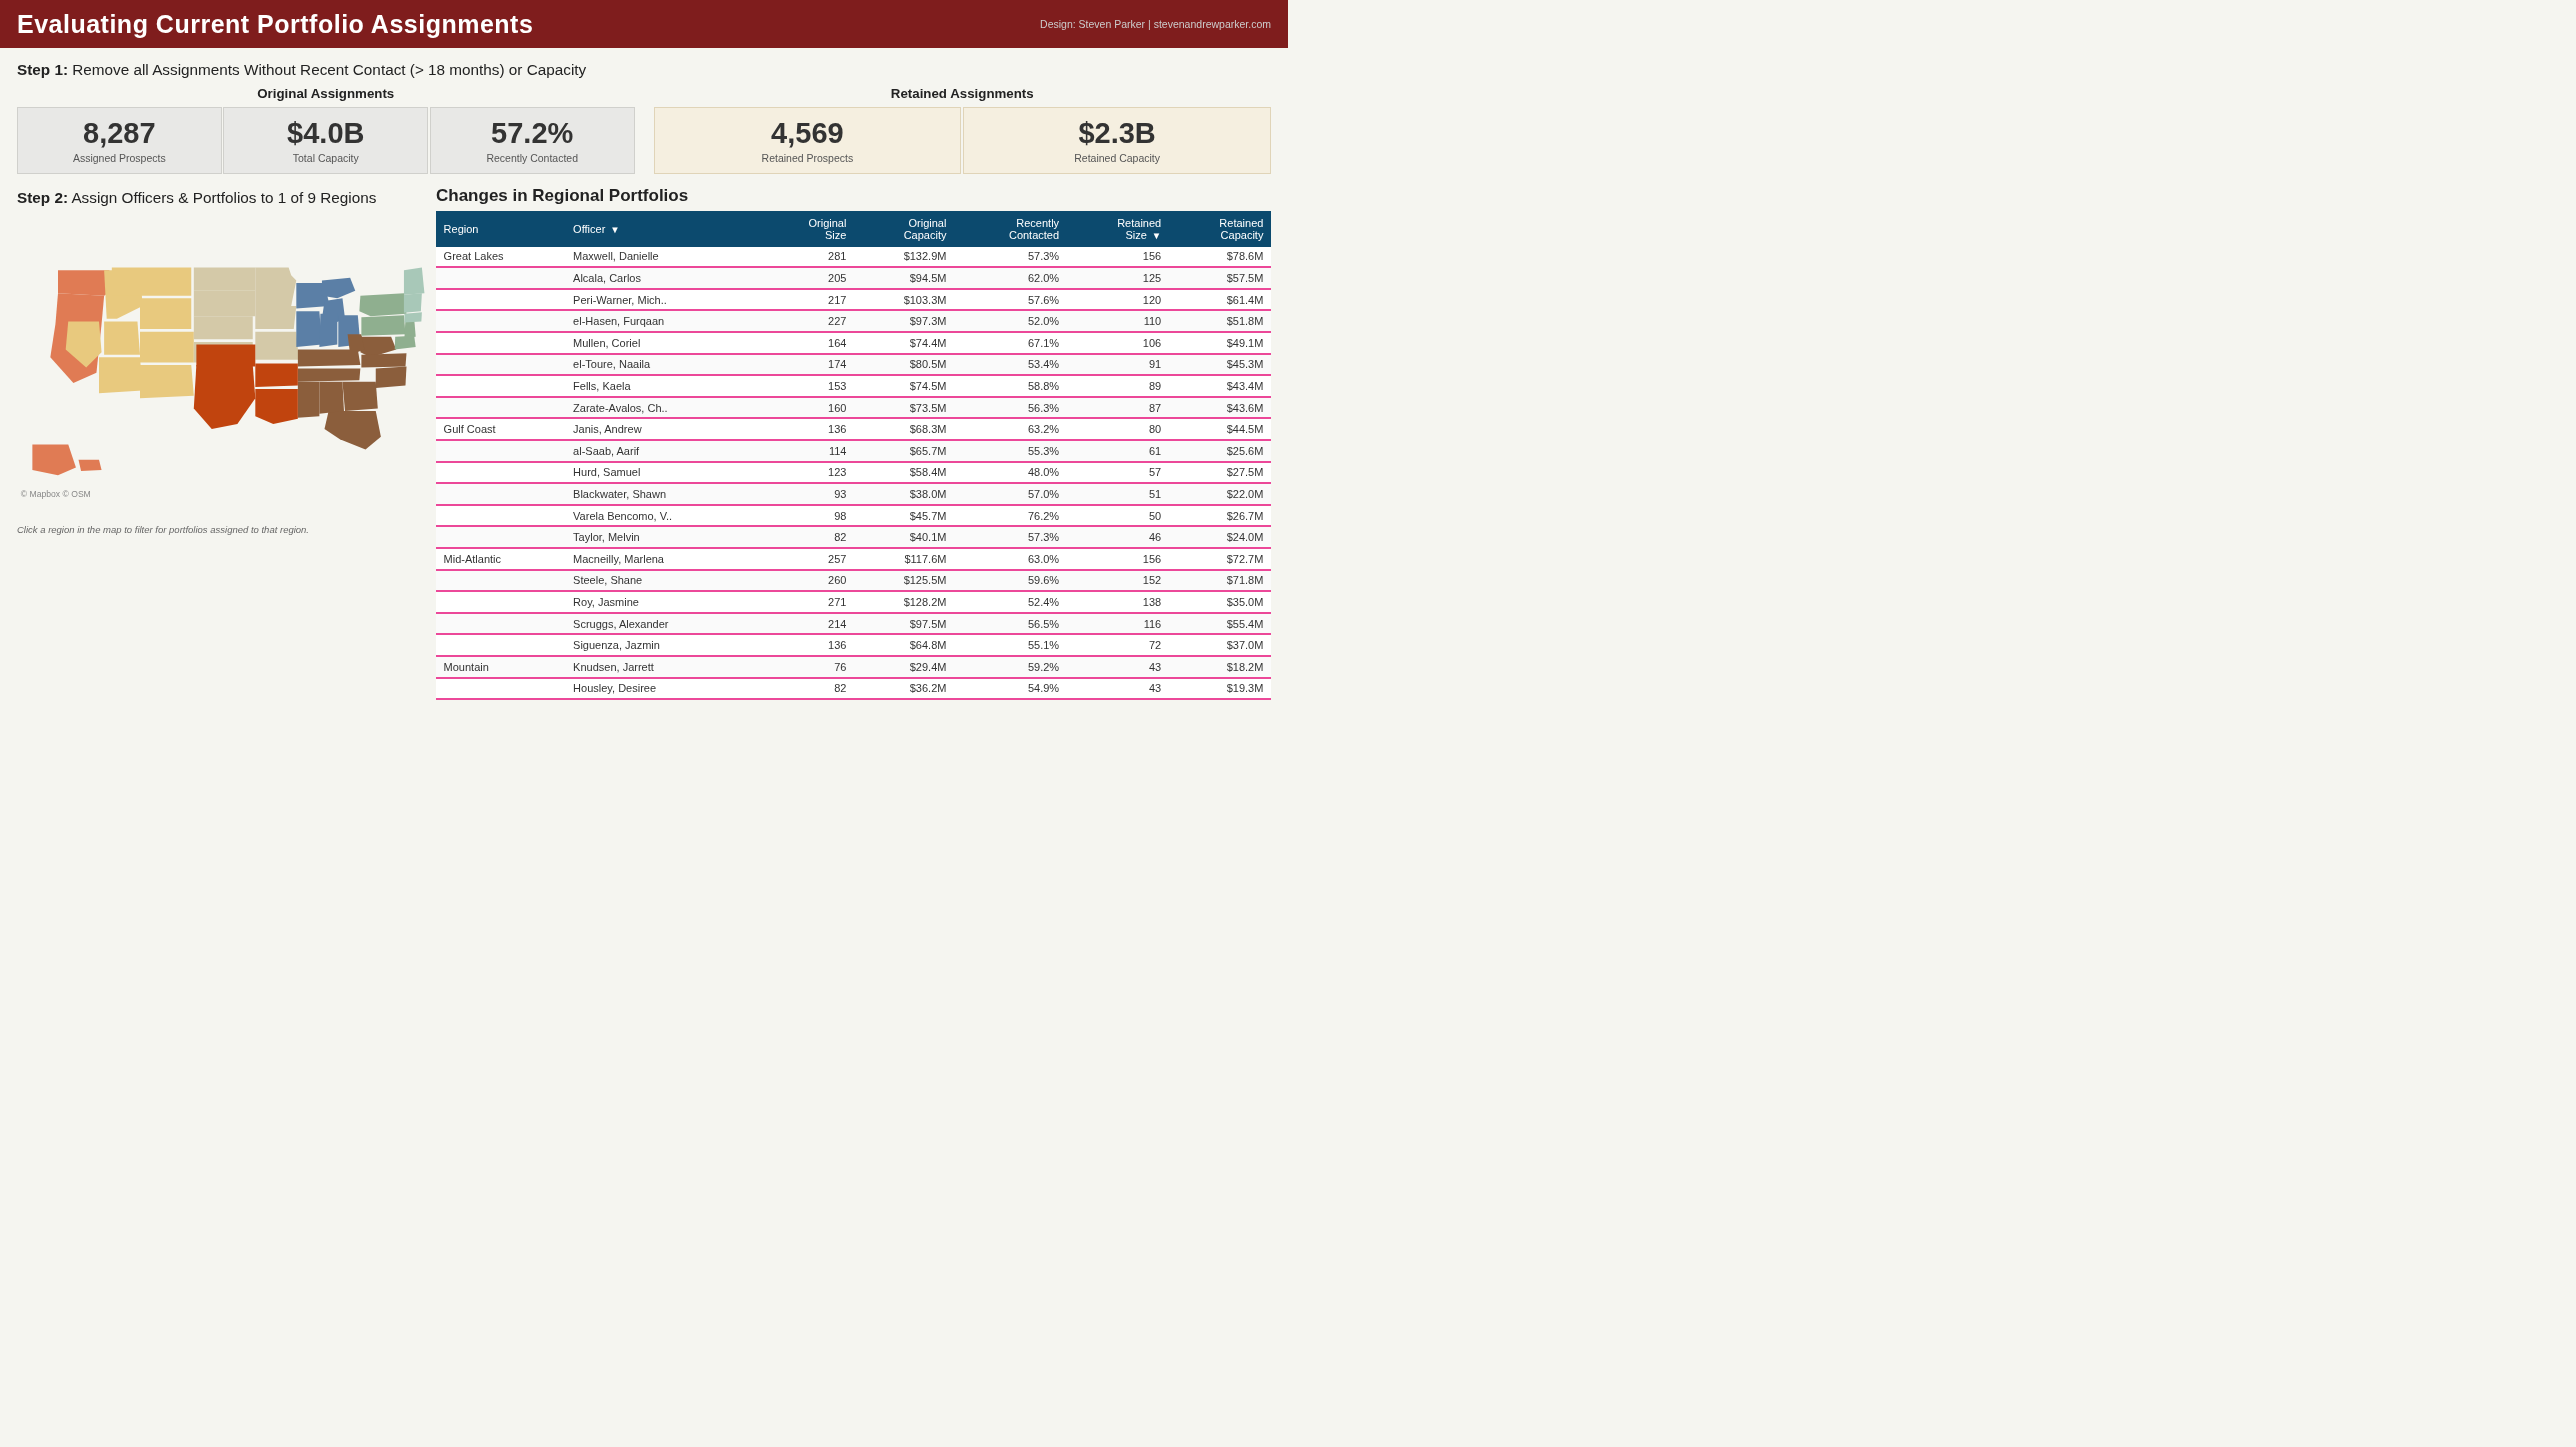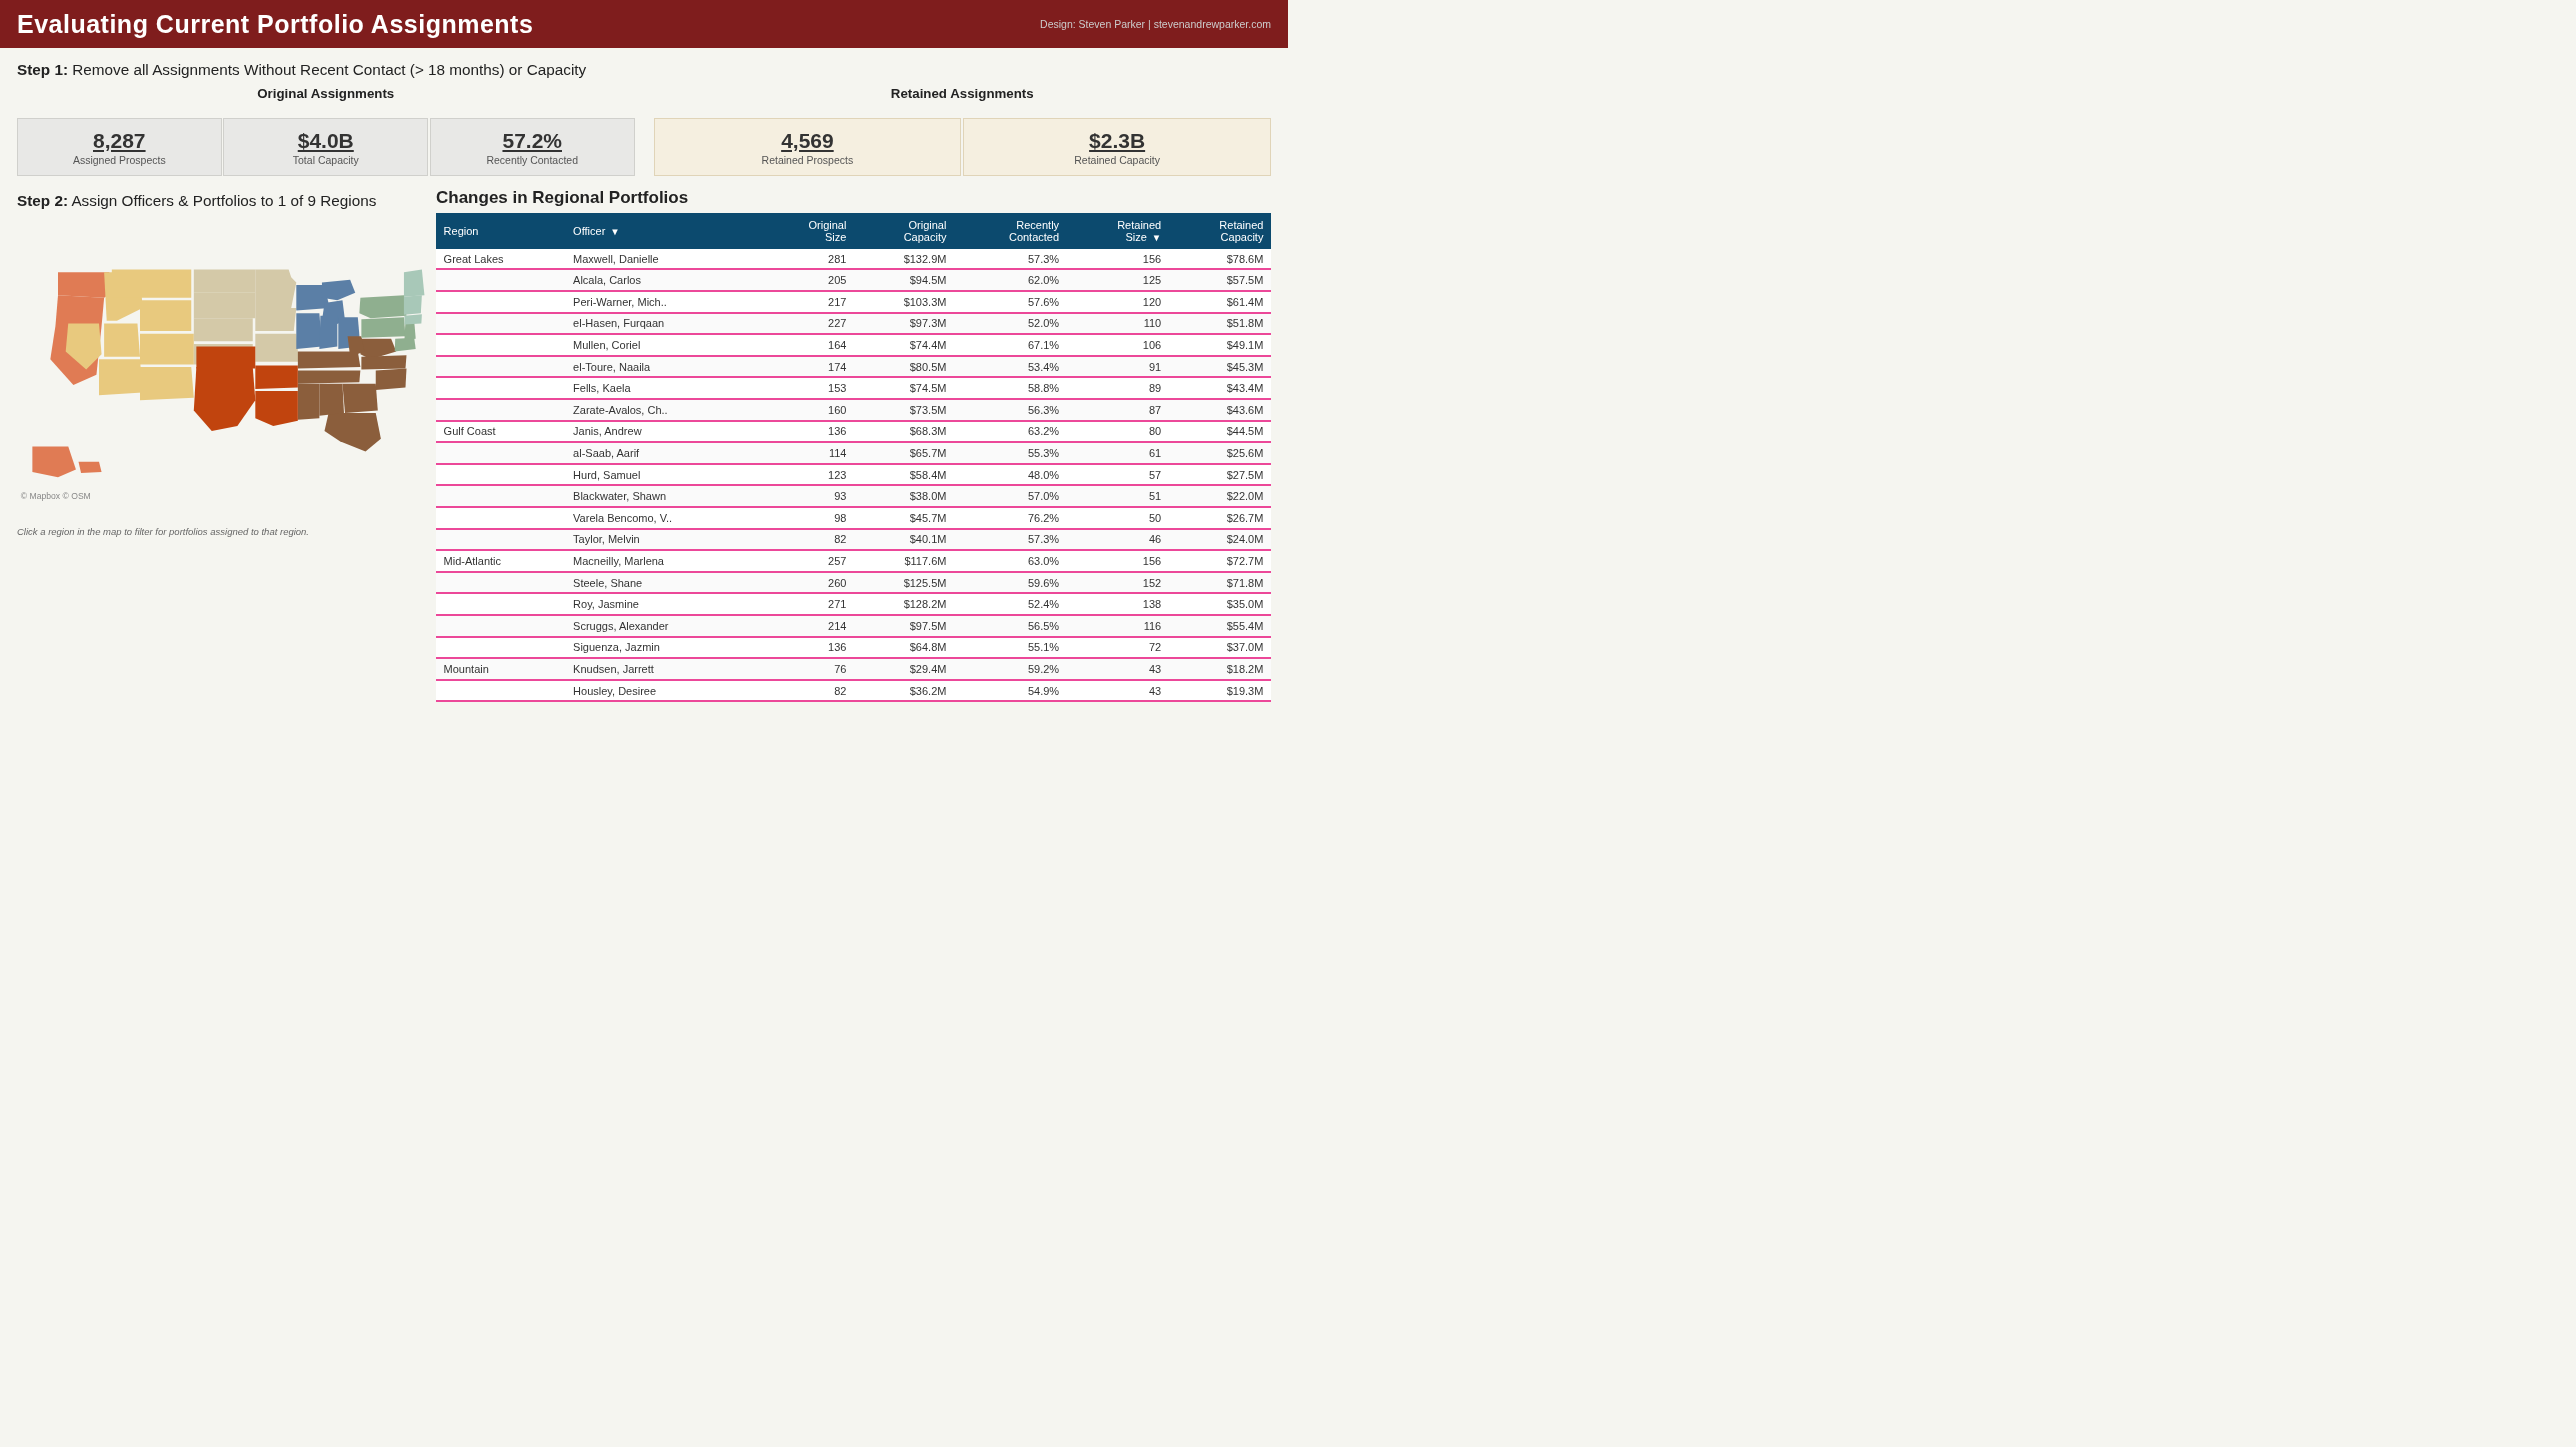--- a/index.html
+++ b/index.html
@@ -47,44 +47,43 @@
     }
     .kpi-group {
       display: flex;
       flex-direction: column;
       flex: 1;
     }
     .kpi-group-title {
       text-align: center;
       font-weight: bold;
       font-size: 13.3px;
-      margin-bottom: 17px;
+      margin-bottom: 6px;
       color: #222;
     }
     .kpi-cards {
       display: flex;
       gap: 1.9px;
     }
     .kpi-card {
       flex: 1;
       background: #e8e8e6;
       padding: 9.5px 13.3px;
       text-align: center;
       border: 1px solid #d0d0cc;
     }
     .kpi-card.retained {
       background: #f5efe0;
       border: 1px solid #e0d4b8;
     }
     .kpi-value {
-      font-size: 21px;
+      font-size: 29px;
       font-weight: bold;
       color: #333;
       line-height: 1.1;
-      text-decoration: underline;
     }
     .kpi-label {
       font-size: 10.5px;
       color: #555;
       margin-top: 1.9px;
     }
     .kpi-divider {
       width: 19px;
     }
     

